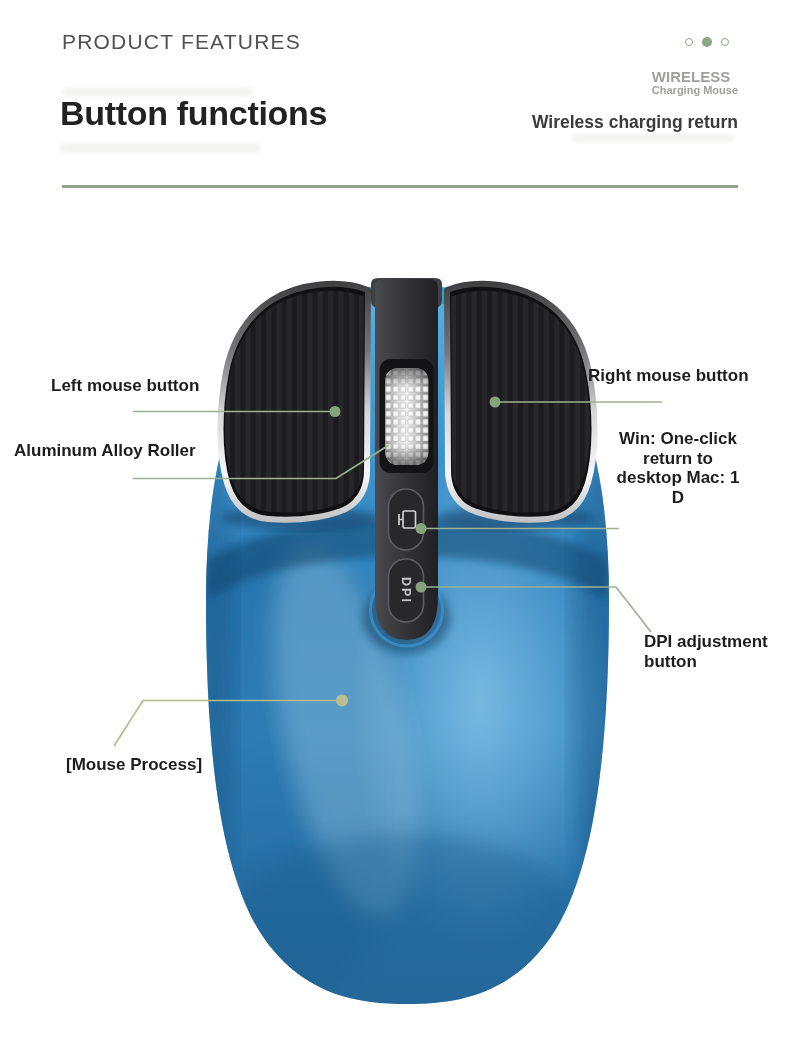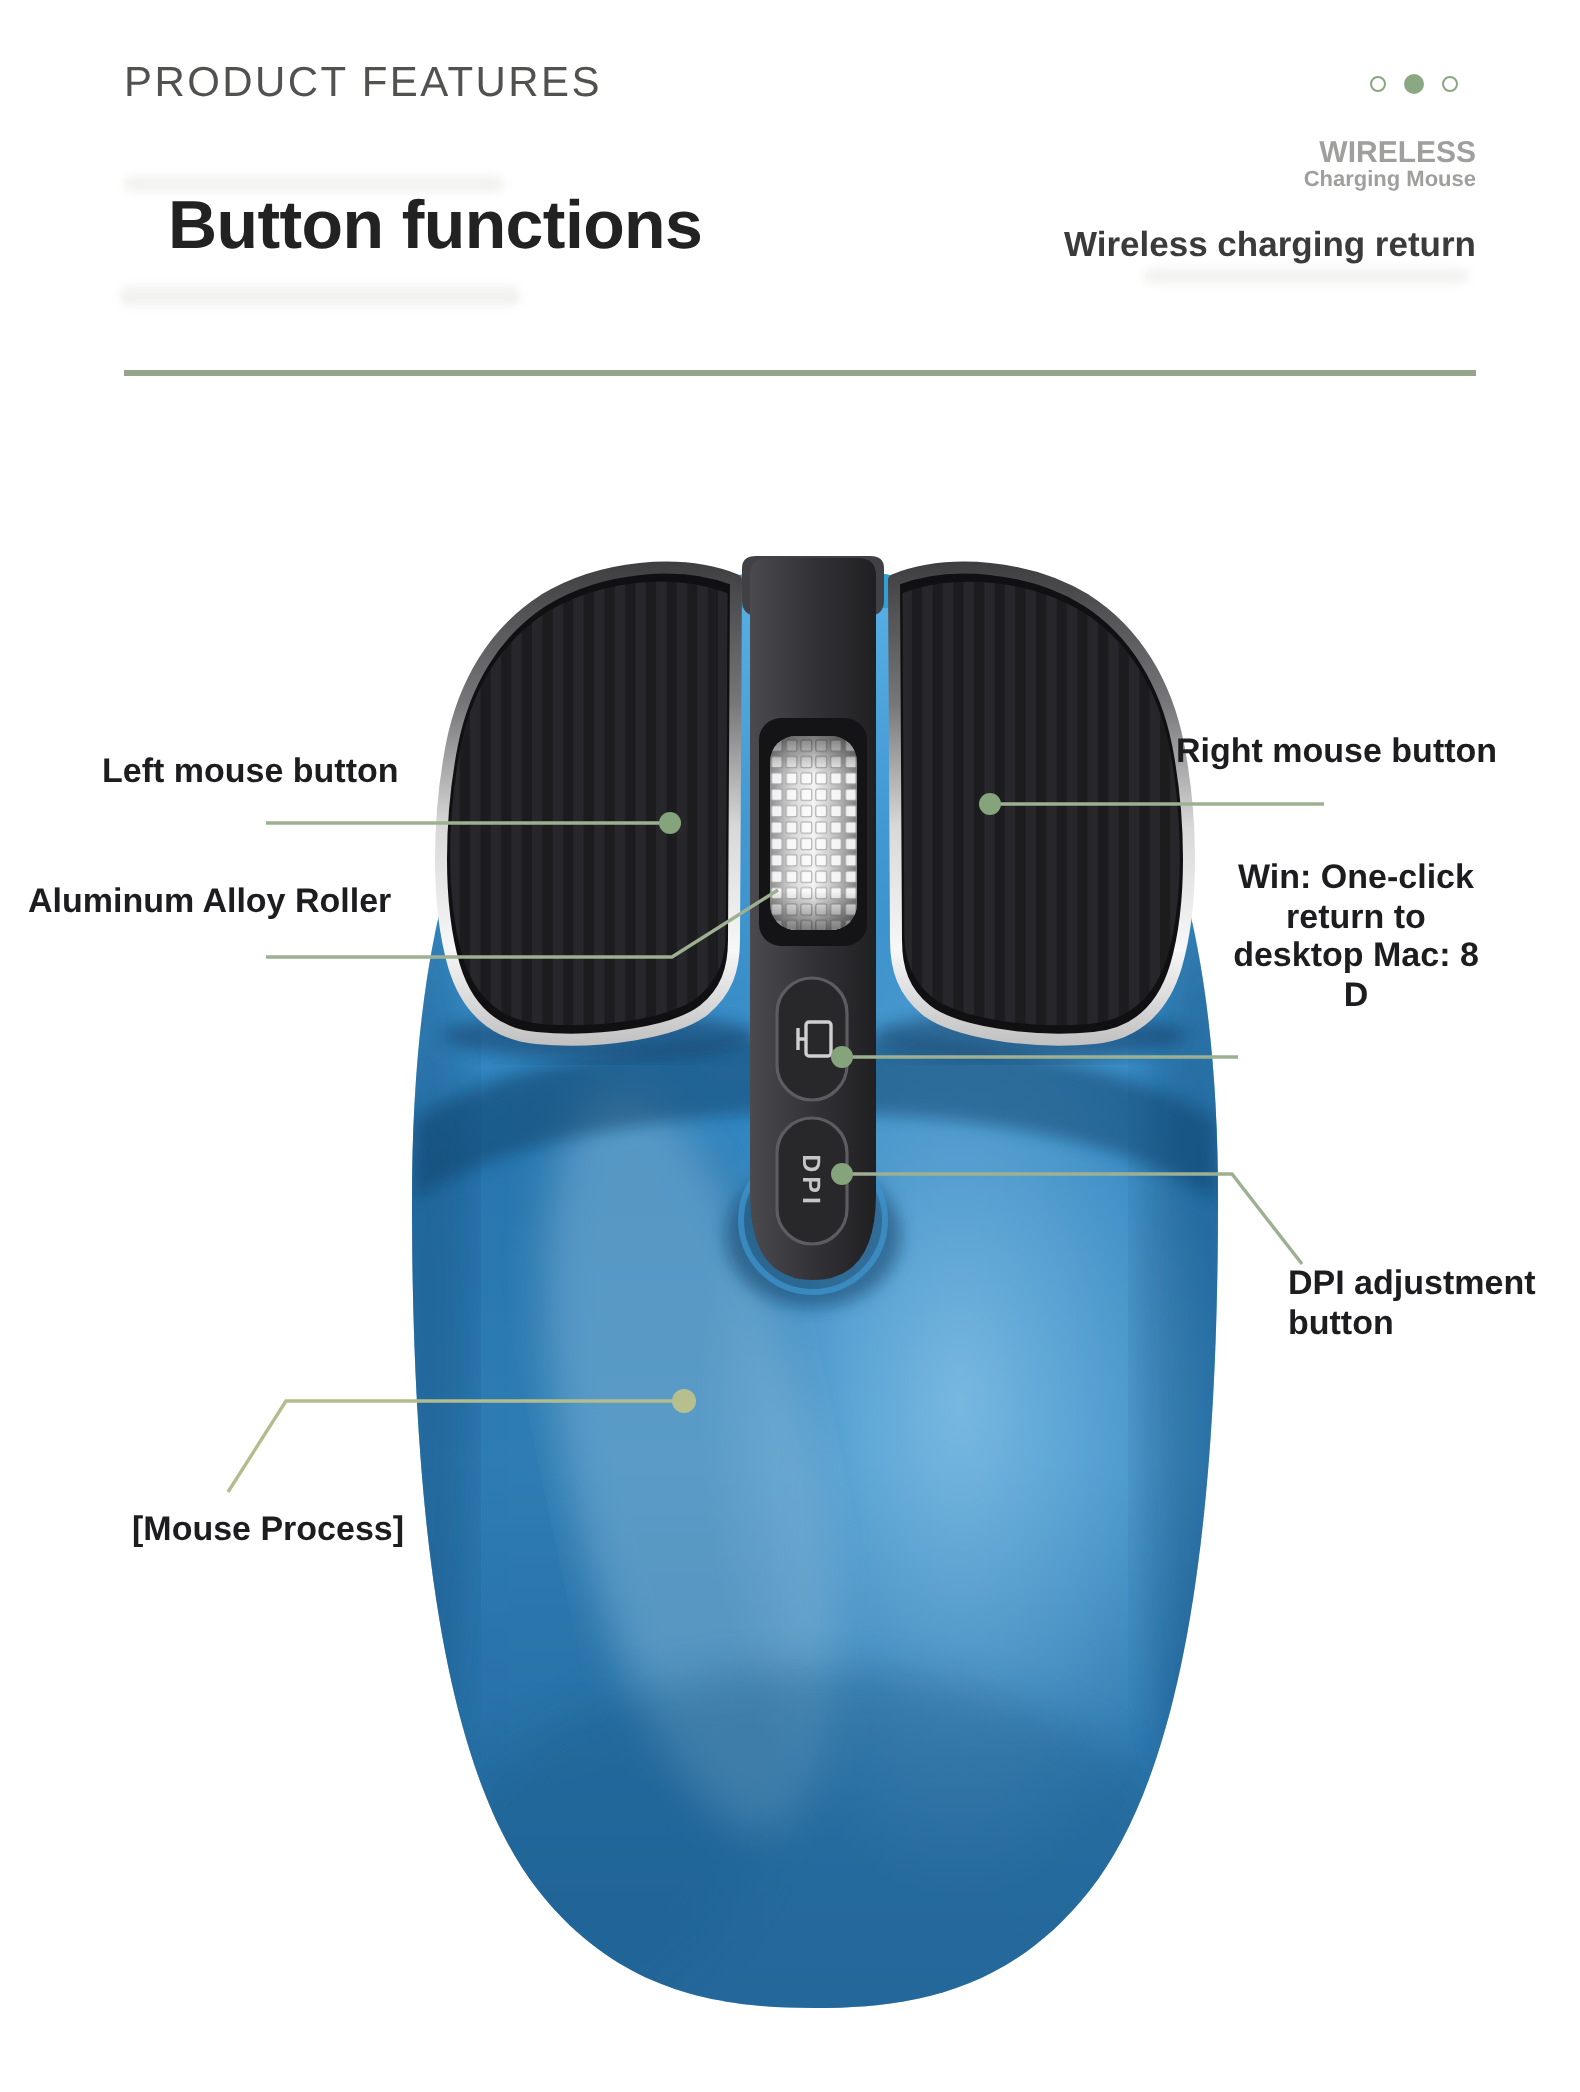--- a/index.html
+++ b/index.html
@@ -5,25 +5,25 @@
   html,body{margin:0;padding:0;background:#ffffff;}
   .page{position:relative;width:790px;height:1046px;background:#ffffff;overflow:hidden;
         font-family:"Liberation Sans","DejaVu Sans",sans-serif;}
   .abs{position:absolute;}
 
   
   .eyebrow{left:62px;top:30px;font-size:21px;font-weight:400;color:#515150;letter-spacing:1.2px;}
   .dots{left:685px;top:37px;display:flex;align-items:center;gap:9px;}
   .dot{width:8px;height:8px;border-radius:50%;border:1.5px solid #8ba683;background:#ffffff;box-sizing:border-box;}
   .dot.active{width:10px;height:10px;border:none;background:#8aa881;}
-  .brand{right:52px;top:69px;text-align:right;color:#9f9f9d;font-weight:700;line-height:1.04;}
+  .brand{right:52px;top:69px;color:#9f9f9d;font-weight:700;line-height:1.04;}
   .brand .l1{font-size:15px;}
   .brand .l2{font-size:11px;}
   .subtitle{right:52px;top:112px;font-size:17.5px;font-weight:700;color:#3b3b3c;}
-  .title{left:60px;top:94px;font-size:34px;font-weight:700;color:#222222;letter-spacing:-.3px;margin-left:24px;}
+  .title{left:60px;top:94px;font-size:34px;font-weight:700;color:#222222;letter-spacing:-.3px;}
   .divider{left:62px;top:185px;width:676px;height:3px;background:#96a48b;}
   .ghost{background:#eaeae8;opacity:.6;filter:blur(2px);border-radius:4px;}
 
   
   .co-label{font-size:17px;font-weight:700;color:#1d1d1f;white-space:pre-line;line-height:19.5px;}
   .co-center{text-align:center;}
   svg text{font-family:"Liberation Sans","DejaVu Sans",sans-serif;}
 </style>
 </head>
 <body>
@@ -179,19 +179,19 @@
       <circle cx="421" cy="587" r="5.5"></circle>
       <circle cx="342" cy="700.5" r="6" fill="#b7bf8e"></circle>
     </g>
   </svg>
 
   <div class="abs co-label" style="left:51px;top:376px;">Left mouse button</div>
   <div class="abs co-label" style="left:14px;top:441px;">Aluminum Alloy Roller</div>
   <div class="abs co-label" style="left:588px;top:366px;">Right mouse button</div>
   <div class="abs co-label co-center" style="left:600px;top:429px;width:156px;">Win: One-click
 return to
-desktop  Mac: 8
+desktop  Mac: 1
 D</div>
   <div class="abs co-label" style="left:608px;top:632px;margin-left:36px;">DPI adjustment
 button</div>
   <div class="abs co-label" style="left:66px;top:755px;">[Mouse Process]</div>
 
 </div>
 
 </body></html>

